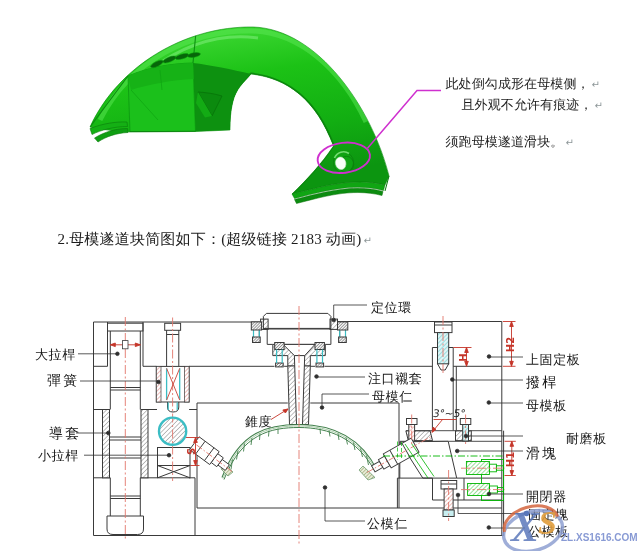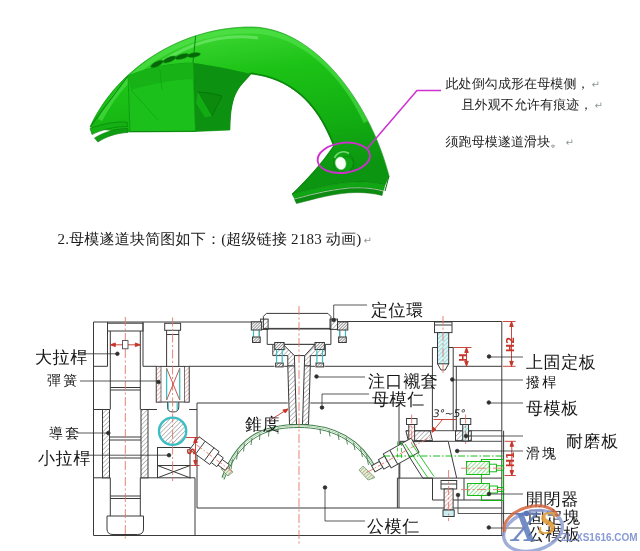--- a/index.html
+++ b/index.html
@@ -3,21 +3,21 @@
 <meta charset="utf-8">
 <style>
   html,body{margin:0;padding:0;}
   body{width:640px;height:551px;background:#ffffff;position:relative;overflow:hidden;
        font-family:"Liberation Serif", serif;}
   #art{position:absolute;left:0;top:0;width:640px;height:551px;}
   .txt{position:absolute;white-space:nowrap;color:#1c1c1c;}
   .ann-line{font-size:13px;letter-spacing:0.1px;}
   .ret{color:#8d9698;font-size:10px;margin-left:2px;font-family:"DejaVu Sans",sans-serif;}
   .caption{font-size:15px;letter-spacing:0.2px;}
-  .lbl{font-size:17px;letter-spacing:0.6px;color:#161616;}
+  .lbl{font-size:13px;letter-spacing:0.6px;color:#161616;}
   .lbl2{font-size:14px;letter-spacing:2.2px;color:#161616;}
   .dim{position:absolute;color:#c53529;font-size:10px;font-weight:bold;
        font-family:"DejaVu Sans",sans-serif;transform:rotate(-90deg);transform-origin:center;}
   .angle-note{font-size:10.5px;color:#262626;font-family:"DejaVu Sans",sans-serif;transform:skewX(-8deg);}
   
   #wm{position:absolute;left:495px;top:460px;width:145px;height:91px;}
   .wm-x{position:absolute;left:16px;top:46px;font-size:42px;font-style:italic;font-weight:bold;
         color:#5c79bb;opacity:.85;font-family:"Liberation Serif",serif;line-height:1;}
   .wm-s{position:absolute;left:43px;top:46px;font-size:34px;font-style:italic;font-weight:bold;
         color:#e09d3b;opacity:.9;font-family:"Liberation Serif",serif;line-height:1;}

